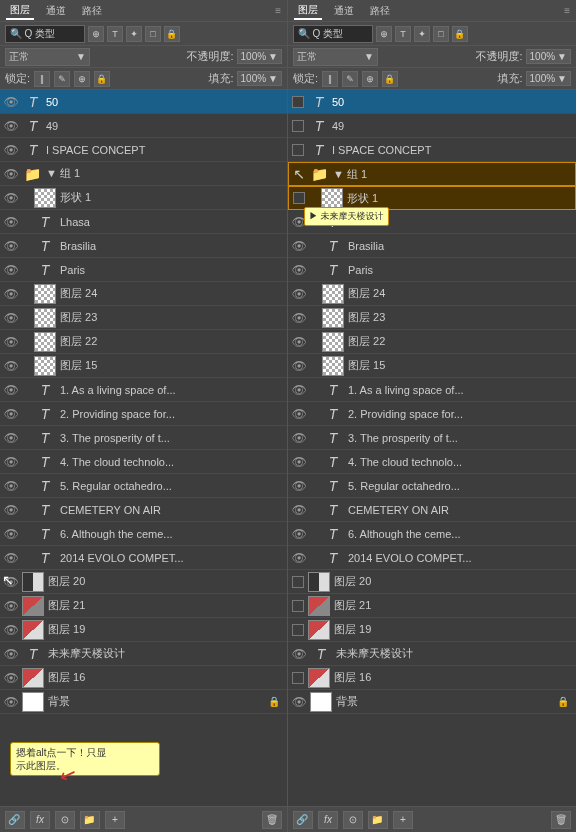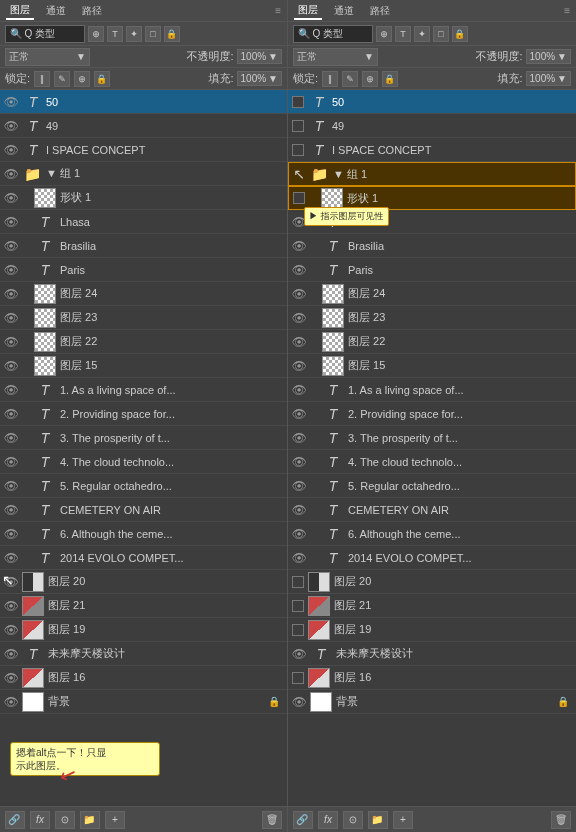--- a/index.html
+++ b/index.html
@@ -704,21 +704,21 @@
 
       <div class="layer-row" style="position:relative;background:#4a3300;border:1px solid #cc8800;">
         <div class="checkbox-col">
             <div class="checkbox"></div>
           </div>
         <div class="indent-1" style="display:flex;align-items:center;">
           <div class="layer-thumb checkerboard"></div>
         </div>
         <span class="layer-name" style="margin-left:2px;">形状 1</span>
 
-        <div style="position:absolute;left:15px;top:20px;background:#ffffaa;border:1px solid #cc8800;color:#333;font-size:9px;padding:2px 4px;border-radius:2px;white-space:nowrap;z-index:20;">▶ 指示图层可见性</div>
+        <div style="position:absolute;left:15px;top:20px;background:#ffffaa;border:1px solid #cc8800;color:#333;font-size:9px;padding:2px 4px;border-radius:2px;white-space:nowrap;z-index:20;">▶ 未来摩天楼设计</div>
       </div>
 
       <div class="layer-row">
         <div class="eye-col">
             <span class="eye-icon">👁</span>
           </div>
         <div class="indent-1" style="display:flex;align-items:center;">
           <div class="layer-thumb text-layer">T</div>
         </div>
         <span class="layer-name" style="margin-left:2px;">Lhasa</span>

